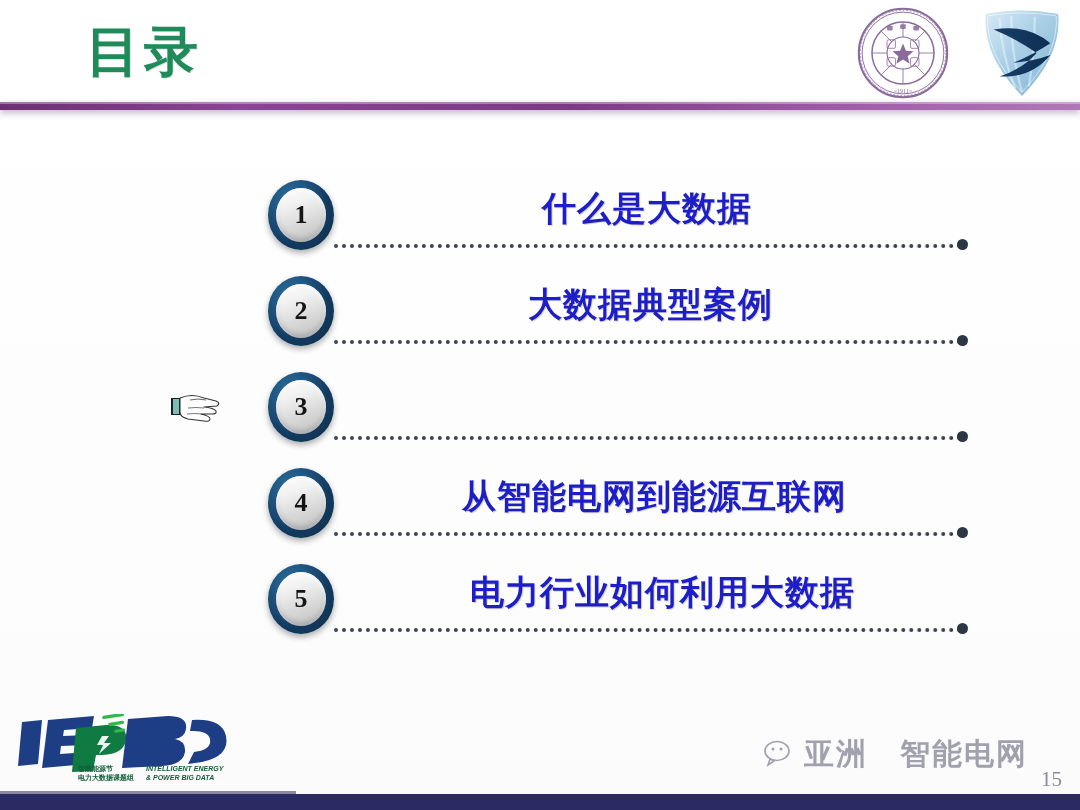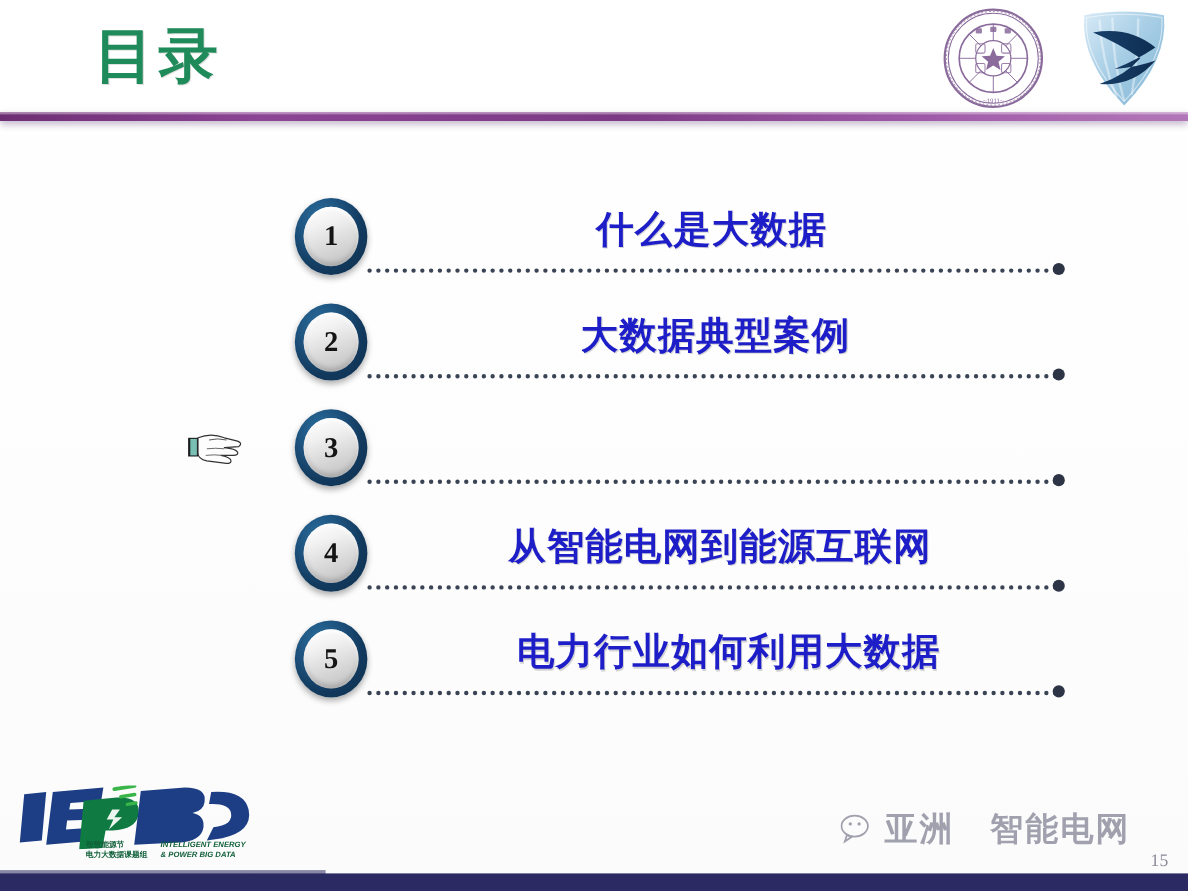--- a/index.html
+++ b/index.html
@@ -206,21 +206,21 @@
     font-size: 30px;
     font-weight: bold;
     color: #6a6a80;
     letter-spacing: 2px;
     white-space: nowrap;
   }
   .page-number {
     position: absolute;
     right: 18px;
     bottom: 18px;
-    font-size: 16px;
+    font-size: 21px;
     color: #8a8a9a;
     font-family: "Liberation Serif", "DejaVu Serif", serif;
   }
   .bottom-bar {
     position: absolute;
     left: 0;
     bottom: 0;
     width: 1080px;
     height: 16px;
     background: #2c2a62;

